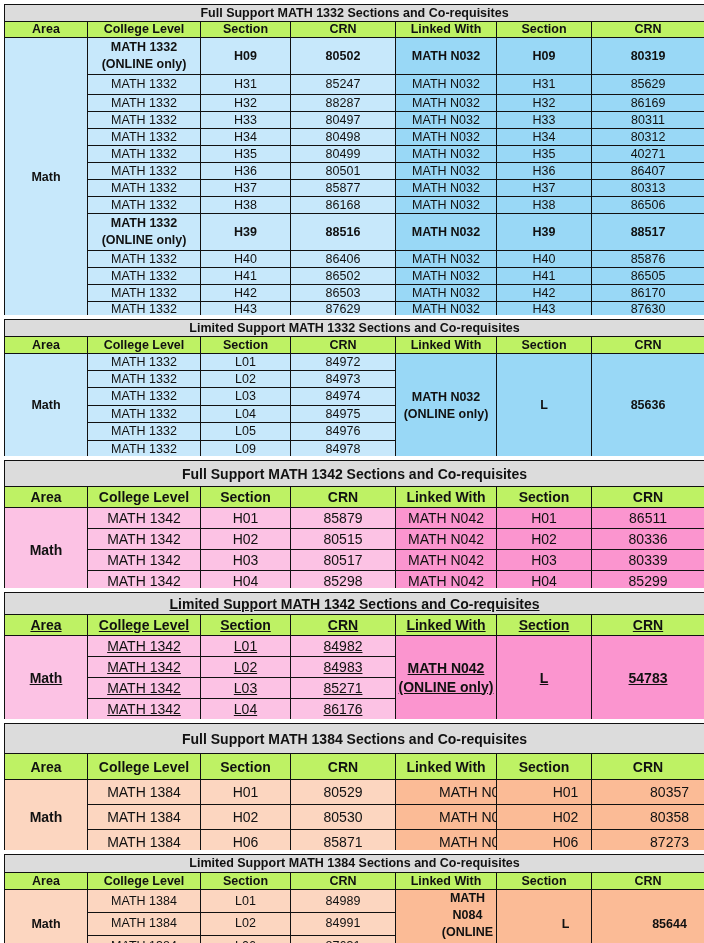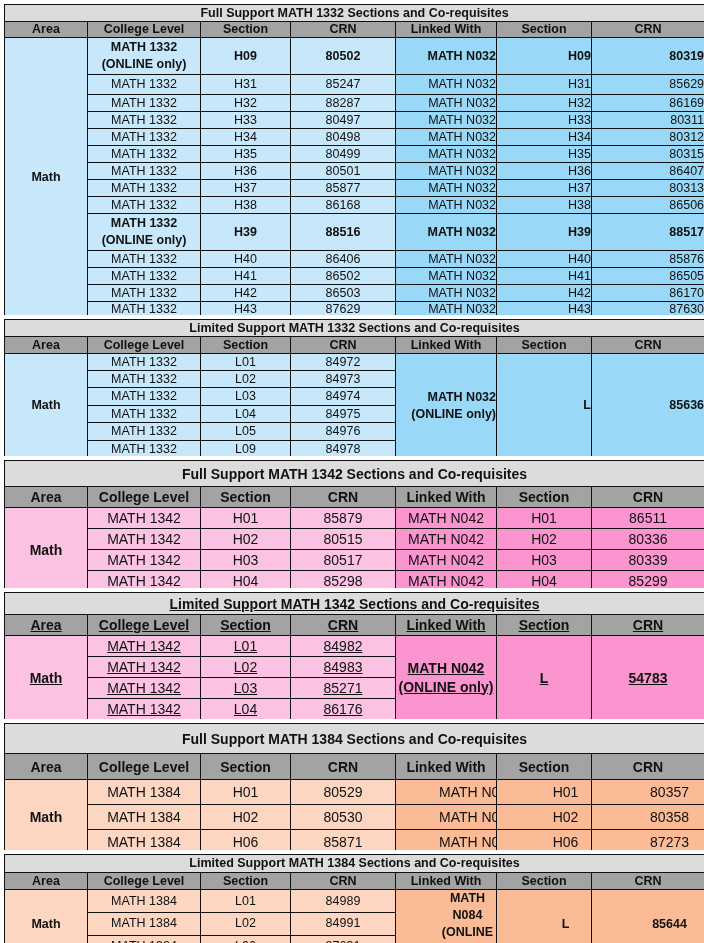--- a/index.html
+++ b/index.html
@@ -13,30 +13,30 @@
   .blk {
     position: absolute; left: 0; width: 700px;
     border: 4px solid #ffffff;
     box-sizing: content-box;
   }
   table { border-collapse: collapse; width: 700px; table-layout: fixed; }
   td, th {
     border: 1px solid #111; padding: 0; text-align: center;
     font-size: 12.5px; line-height: 1; overflow: hidden; white-space: nowrap;
   }
-  th { font-weight: bold; background: #a3a3a3; }
+  th { font-weight: bold; background: #bef264; }
   .title { background: #dcdcdc; font-weight: bold; font-size: 12.5px; }
   .bold { font-weight: bold; }
   .wrapcell { white-space: normal; line-height: 1.35; }
   .c1 { width: 83px; } .c2 { width: 113px; } .c3 { width: 90px; }
   .c4 { width: 105px; } .c5 { width: 101px; } .c6 { width: 95px; } .c7 { width: 113px; }
   .big td, .big th { font-size: 14px; }
   .big .title { font-size: 14px; }
   
-  .blue .lt { background: #c7e8fb; } .blue .dk { background: #99d8f6; text-align: right; }
+  .blue .lt { background: #c7e8fb; } .blue .dk { background: #99d8f6; }
   .pink .lt { background: #fcc2e4; text-align: center; } .pink .dk { background: #fb95cf; }
   .org .lt  { background: #fcd6c0; } .org .dk  { background: #fbbb96; padding-left: 43px; }
 </style>
 </head>
 <body>
 
 <div class="wrap">
 
   <div class="blk blue" style="top:0;">
     <table>
@@ -102,21 +102,21 @@
         <td class="dk">MATH N032</td>
         <td class="dk">H34</td>
         <td class="dk">80312</td>
       </tr>
       <tr style="height:17px;">
         <td class="lt">MATH 1332</td>
         <td class="lt">H35</td>
         <td class="lt">80499</td>
         <td class="dk">MATH N032</td>
         <td class="dk">H35</td>
-        <td class="dk">80315</td>
+        <td class="dk">40271</td>
       </tr>
       <tr style="height:17px;">
         <td class="lt">MATH 1332</td>
         <td class="lt">H36</td>
         <td class="lt">80501</td>
         <td class="dk">MATH N032</td>
         <td class="dk">H36</td>
         <td class="dk">86407</td>
       </tr>
       <tr style="height:17px;">

